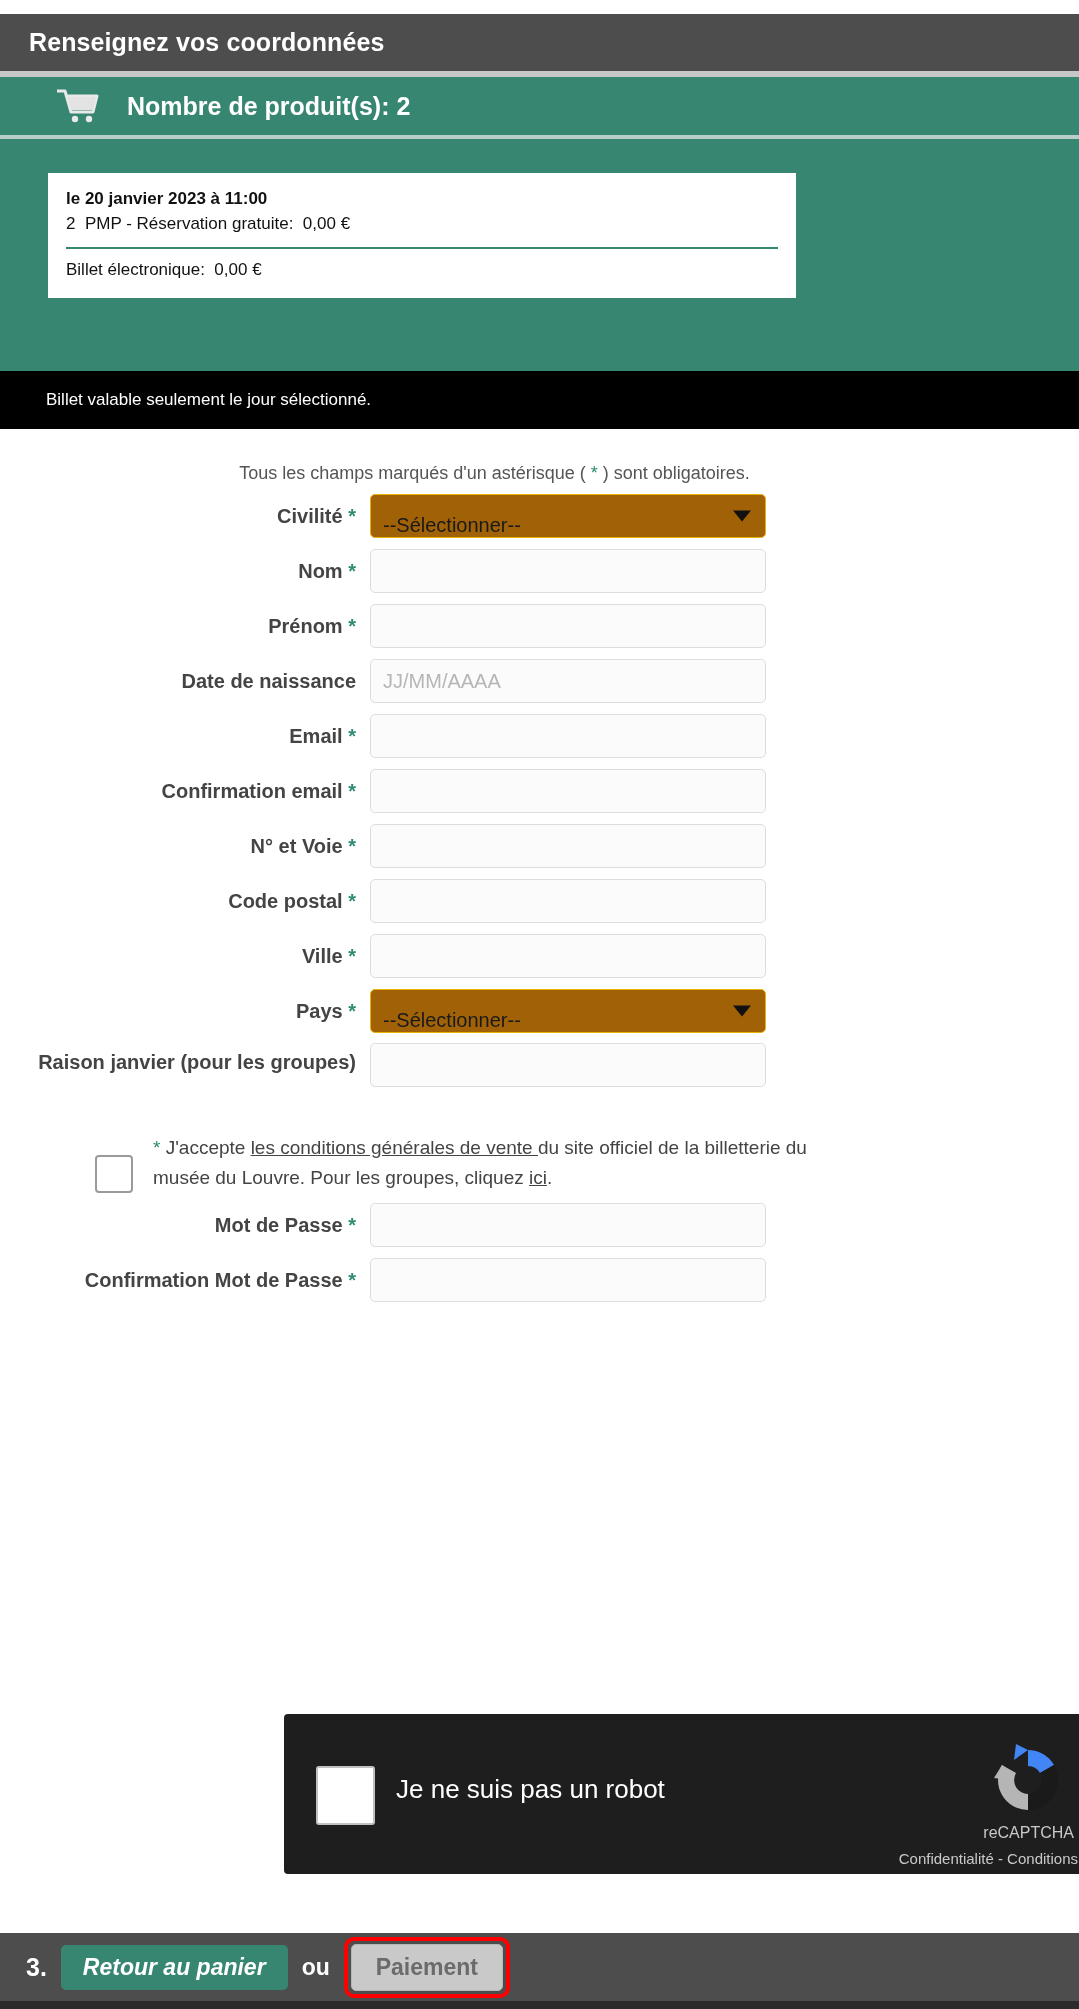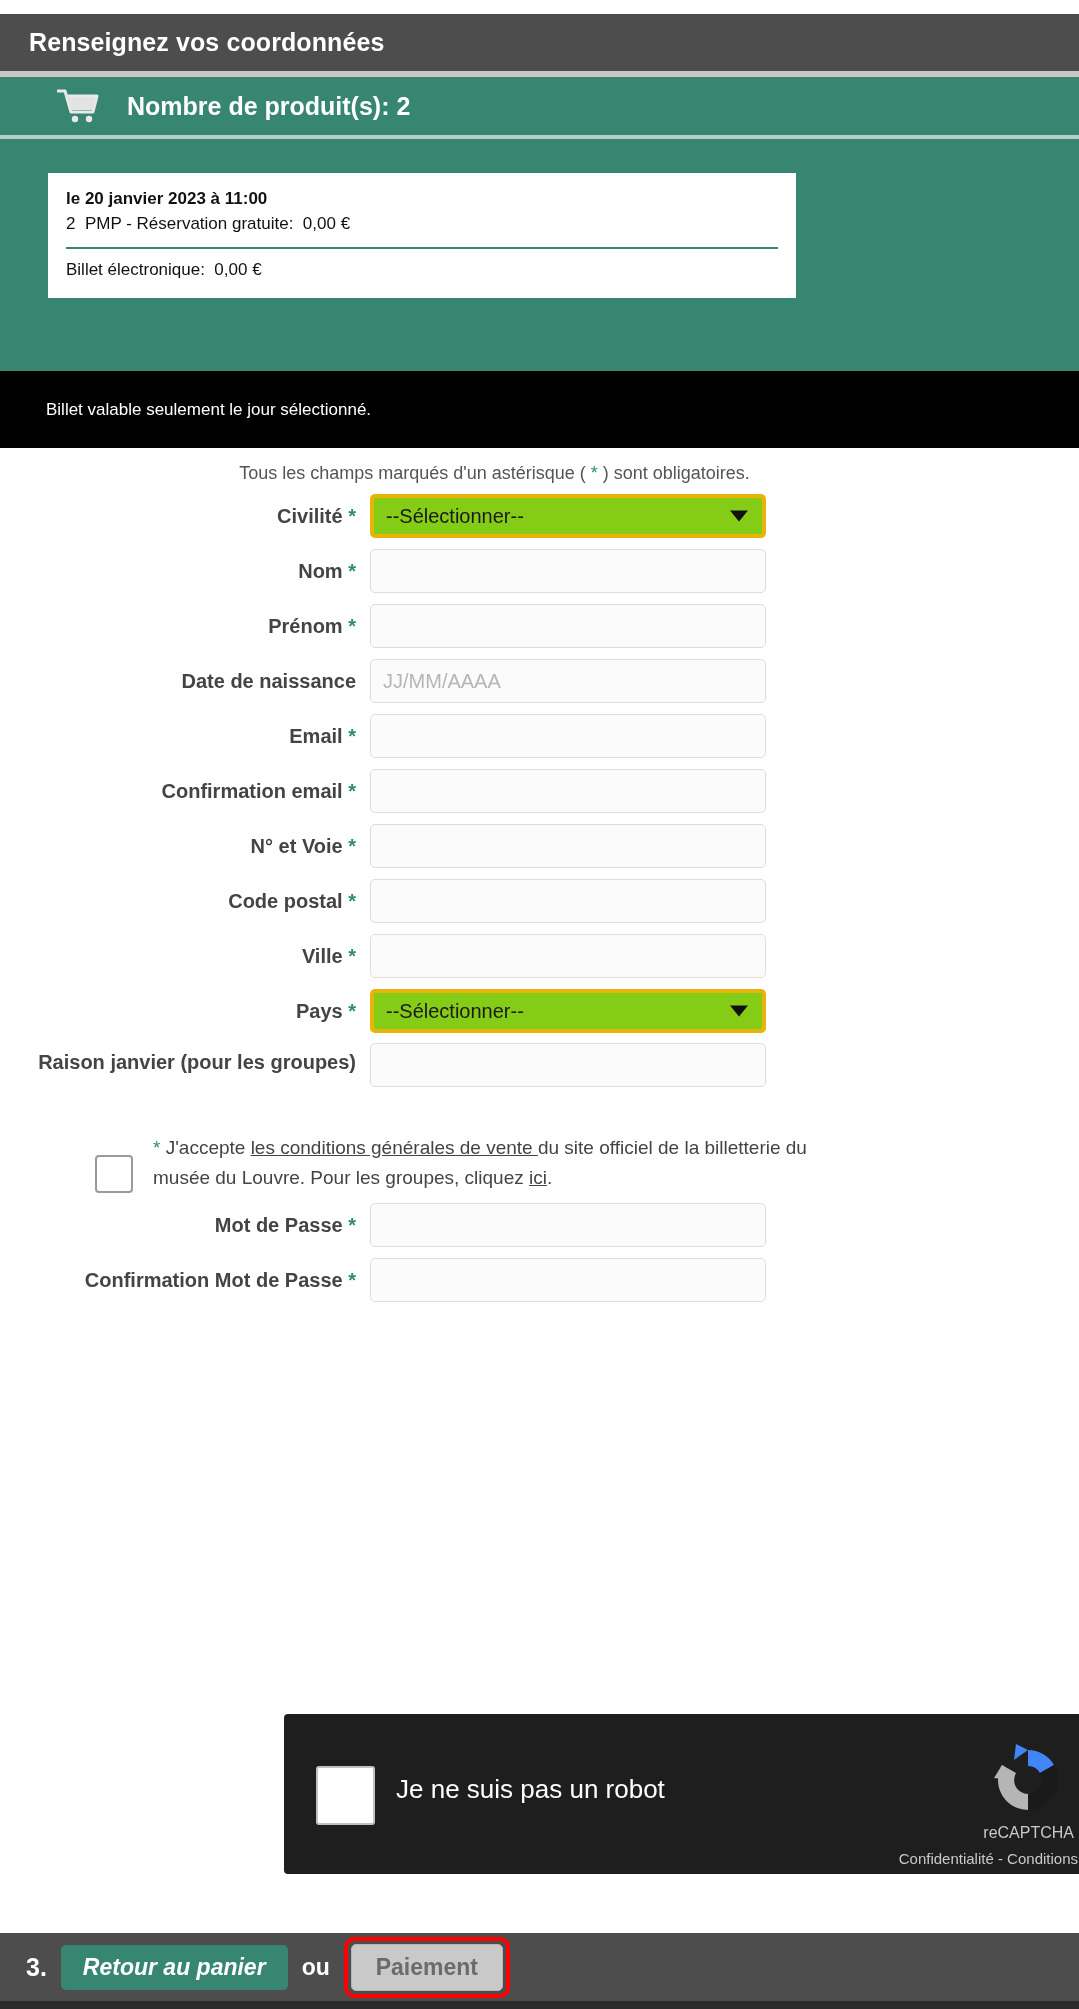--- a/index.html
+++ b/index.html
@@ -123,21 +123,21 @@
     color: #ffffff;
     font-size: 24px;
     font-weight: bold;
   }
 
   
   .notice-bar {
     position: absolute;
     top: 371px; left: 0;
     width: 1079px;
-    height: 77px;
+    height: 58px;
     background: #000000;
     display: flex;
     align-items: center;
   }
   .notice-text {
     color: #ffffff;
     font-size: 17px;
     margin-left: 46px;
   }
 
@@ -194,29 +194,29 @@
     padding: 0 12px;
     outline: none;
     font-family: "Liberation Sans", sans-serif;
   }
   .field-input::placeholder { color: #b6b6b6; }
 
   .field-select {
     width: 396px;
     height: 44px;
     box-sizing: border-box;
-    border: 4px solid #eab308;
+    border: 1px solid #eab308;
     border-radius: 5px;
-    background: #84cc16;
+    background: #a16207;
     font-size: 20px;
     color: #1a1a1a;
     padding: 0 12px;
     position: relative;
     display: flex;
-    align-items: center;
+    align-items: flex-end;
     cursor: pointer;
   }
   .select-caret {
     position: absolute;
     right: 14px;
     top: 50%;
     transform: translateY(-50%);
     width: 0; height: 0;
     border-left: 9px solid transparent;
     border-right: 9px solid transparent;

